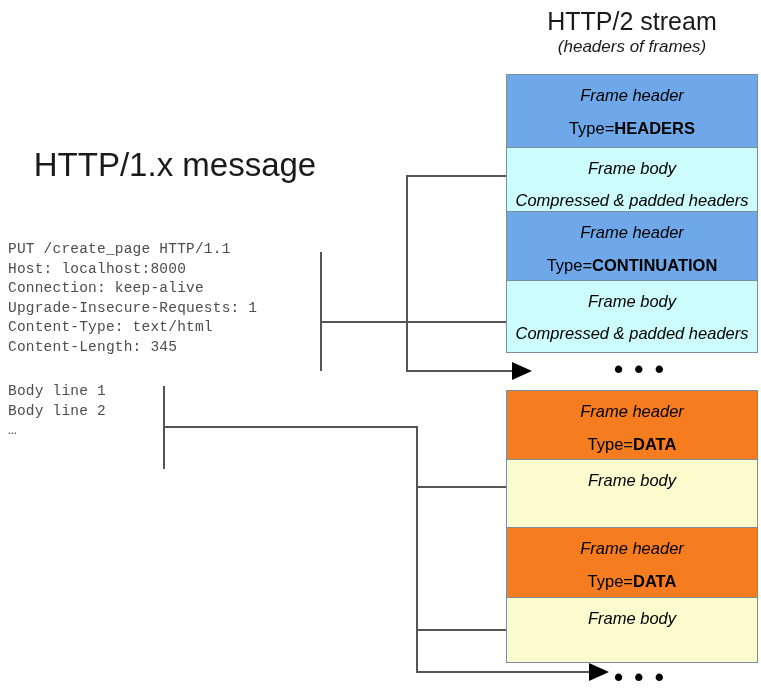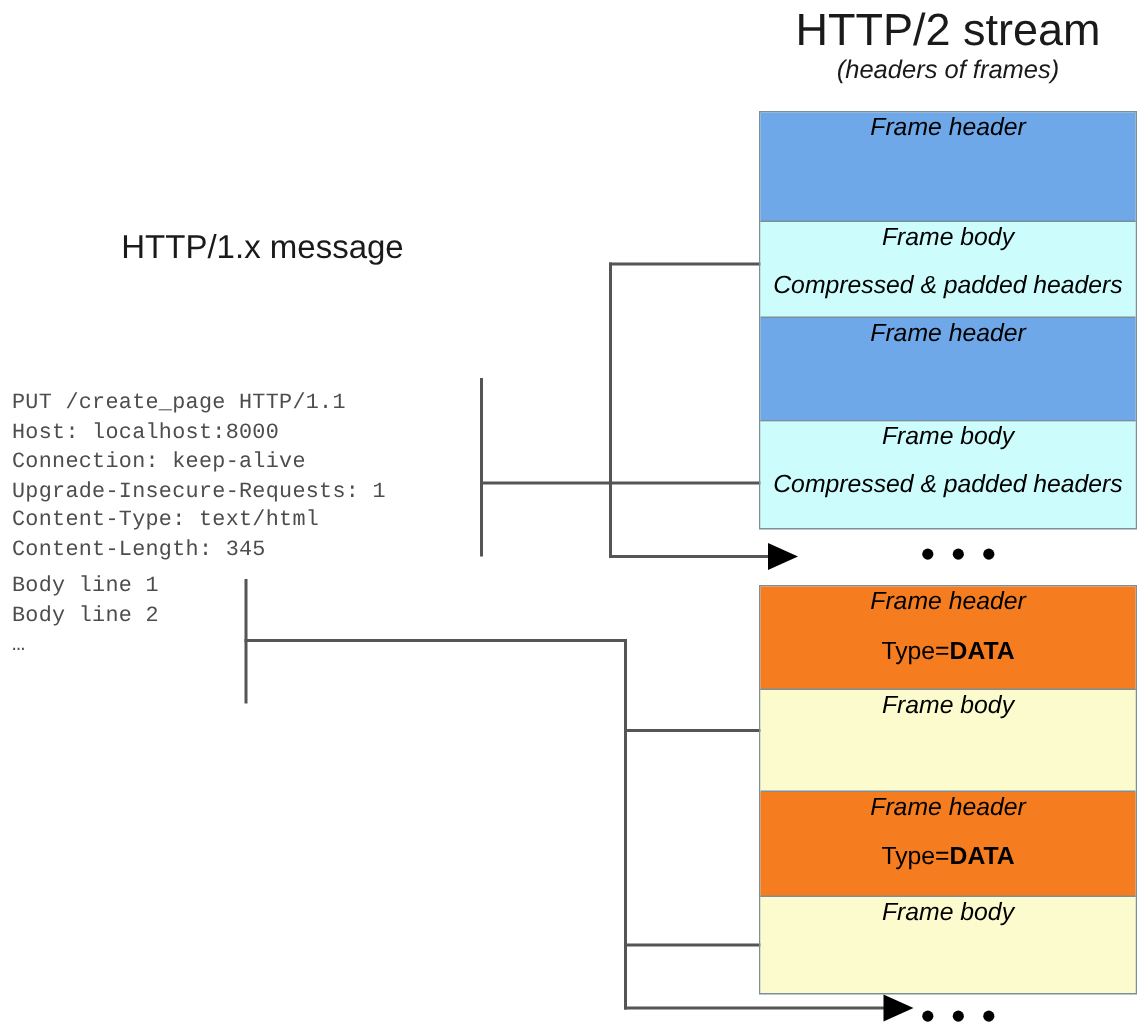--- a/index.html
+++ b/index.html
@@ -17,54 +17,54 @@
   }
 
   .abs { position: absolute; }
 
   
   #stream-title {
     left: 506px;
     top: 6px;
     width: 252px;
     text-align: center;
-    font-size: 30px;
+    font-size: 25px;
     line-height: 30px;
     color: #1a1a1a;
   }
   #stream-subtitle {
     left: 506px;
     top: 36px;
     width: 252px;
     text-align: center;
     font-size: 17px;
     line-height: 21px;
     font-style: italic;
     color: #1a1a1a;
   }
   #http1-title {
     left: 30px;
     top: 150px;
     width: 290px;
     text-align: center;
-    font-size: 22px;
+    font-size: 33px;
     line-height: 30px;
     color: #1a1a1a;
   }
 
   
   .mono {
     font-family: "Liberation Mono", "DejaVu Sans Mono", monospace;
     font-size: 14.5px;
     line-height: 19.5px;
     color: #4d4d4d;
     white-space: pre;
     letter-spacing: 0.2px;
   }
-  #http1-headers { left: 8px; top: 260px; }
+  #http1-headers { left: 8px; top: 240px; }
   #http1-body    { left: 8px; top: 382px; }
 
   
   .frame-stack {
     left: 506px;
     width: 252px;
     border: 1px solid #7d8f96;
     box-sizing: border-box;
   }
   #headers-stack { top: 74px;  height: 279px; }
@@ -81,20 +81,21 @@
 
   .seg-hdr-blue   { background: #6fa8e8; }
   .seg-body-cyan  { background: #ccfcfc; }
   .seg-hdr-orange { background: #f57c1f; }
   .seg-body-yellow{ background: #fbfbcd; }
 
   .seg-title {
     font-style: italic;
     font-size: 16.5px;
     line-height: 20px;
+    padding-top: 10px;
     color: #000;
   }
   .seg-type {
     font-size: 16.5px;
     line-height: 20px;
     padding-top: 13px;
     color: #000;
   }
   .seg-type b { font-weight: bold; }
   .seg-sub {
@@ -207,29 +208,31 @@
 <div class="abs arrow" id="arrow-hdr-2"></div>
 <div class="abs arrow" id="arrow-hdr-3"></div>
 <div class="abs arrow" id="arrow-data-1"></div>
 <div class="abs arrow" id="arrow-data-2"></div>
 <div class="abs arrow" id="arrow-data-3"></div>
 
 <div class="abs frame-stack" id="headers-stack">
 
   <div class="seg seg-hdr-blue" id="hdr1">
     <div class="seg-title">Frame header</div>
+    <div class="seg-type"><span>Type=</span><b>HEADERS</b></div>
   </div>
 
   <div class="seg seg-body-cyan" id="body1">
     <div class="seg-title">Frame body</div>
     <div class="seg-sub">Compressed &amp; padded headers</div>
   </div>
 
   <div class="seg seg-hdr-blue" id="hdr2">
     <div class="seg-title">Frame header</div>
+    <div class="seg-type"><span>Type=</span><b>CONTINUATION</b></div>
   </div>
 
   <div class="seg seg-body-cyan" id="body2">
     <div class="seg-title">Frame body</div>
     <div class="seg-sub">Compressed &amp; padded headers</div>
   </div>
 
 </div>
 
 <div class="abs ellipsis" id="ellipsis-headers">• • •</div>

